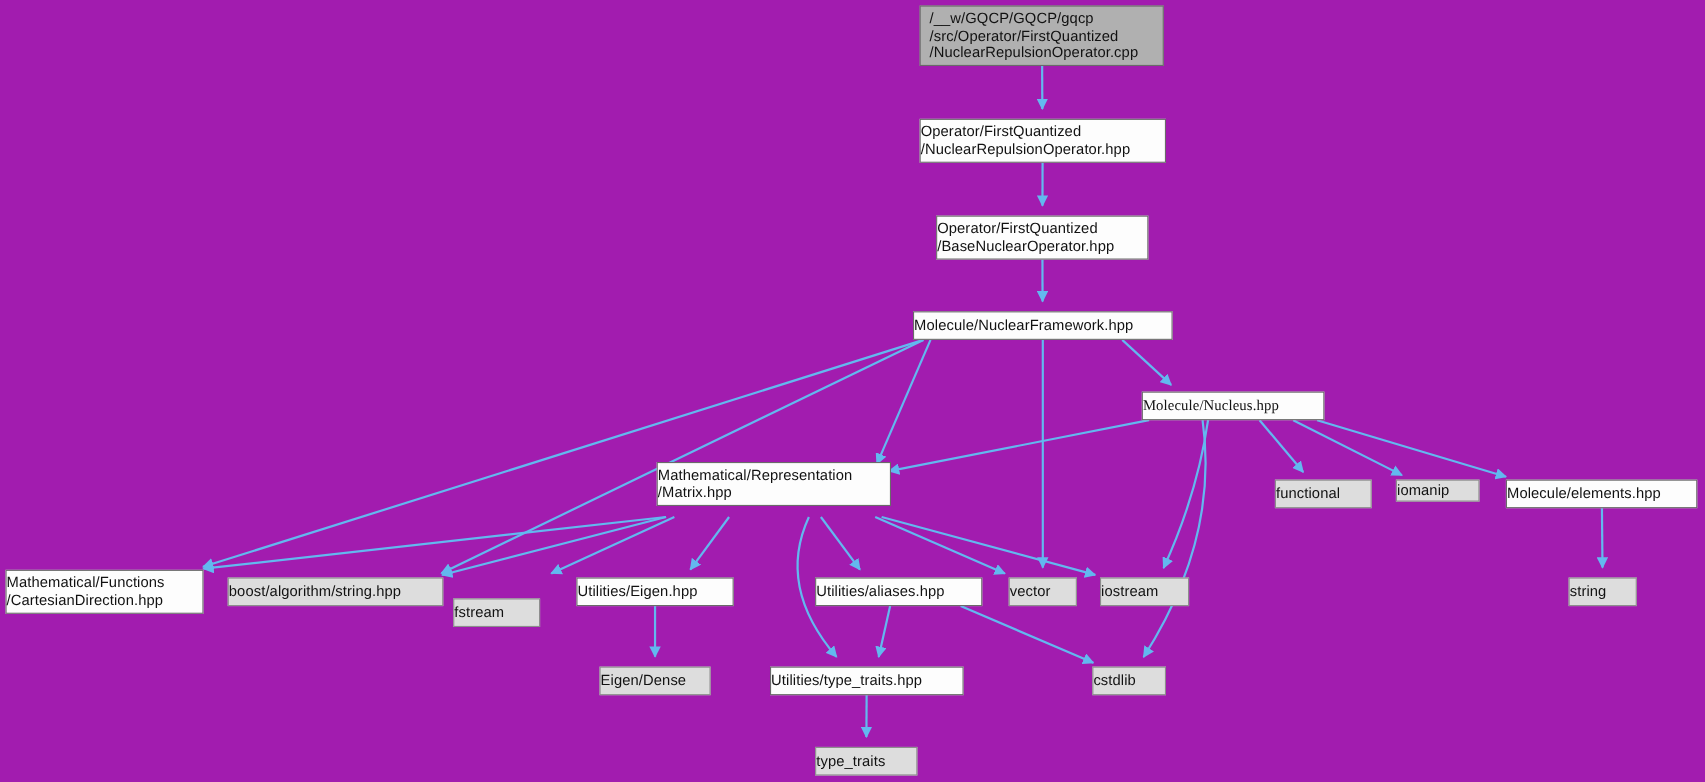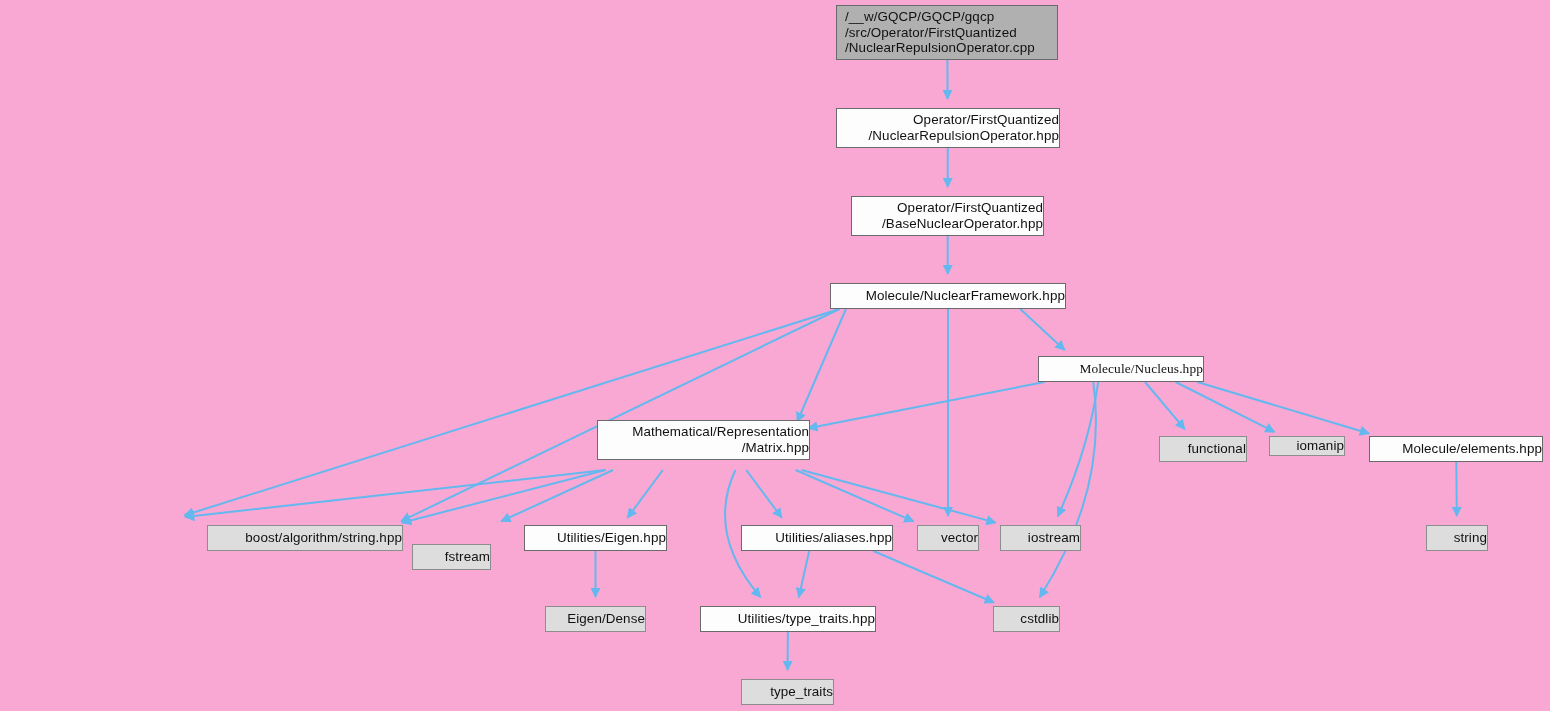--- a/index.html
+++ b/index.html
@@ -1,20 +1,20 @@
 <!DOCTYPE html>
 <html><head>
 <meta charset="utf-8">
 <style>
   html,body{margin:0;padding:0;background:#000;}
-  #stage{position:relative;width:1550px;height:711px;background:#f9a8d4;overflow:hidden;
+  #stage{position:relative;width:1550px;height:711px;background:#a21caf;overflow:hidden;
          font-family:"Liberation Sans", sans-serif;}
   #edges{position:absolute;left:0;top:0;width:1550px;height:711px;}
   .node{position:absolute;box-sizing:border-box;display:flex;align-items:center;
-        justify-content:center;text-align:right;line-height:1.18;
+        justify-content:center;text-align:left;line-height:1.18;
         font-size:13.4px;color:#111;letter-spacing:0.1px;}
   .node.header{background:#b0b0b0;border:1px solid #6a6a6a;
         justify-content:flex-start;text-align:left;padding-left:8px;}
   .node.local{background:#fdfdfd;border:1px solid #6a6a6a;}
   .node.sys{background:#dddddd;border:1px solid #8d8d8d;}
   .node span{display:block;width:100%;white-space:pre;}
 </style>
 </head>
 <body>
 
@@ -78,20 +78,24 @@
     </div>
     <div class="node sys" style="left: 1159px; top: 436px; width: 88px; height: 26px;">
       <span>functional</span>
     </div>
     <div class="node sys" style="left: 1269px; top: 436px; width: 76px; height: 20px;">
       <span>iomanip</span>
     </div>
     <div class="node local" style="left: 1369px; top: 436px; width: 174px; height: 26px;">
       <span>Molecule/elements.hpp</span>
     </div>
+    <div class="node local" style="left: 5px; top: 518px; width: 180px; height: 40px;">
+      <span>Mathematical/Functions
+/CartesianDirection.hpp</span>
+    </div>
     <div class="node sys" style="left: 207px; top: 525px; width: 196px; height: 26px;">
       <span>boost/algorithm/string.hpp</span>
     </div>
     <div class="node sys" style="left: 412px; top: 525px; width: 79px; height: 26px; margin-top: 19px;">
       <span>fstream</span>
     </div>
     <div class="node local" style="left: 524px; top: 525px; width: 143px; height: 26px;">
       <span>Utilities/Eigen.hpp</span>
     </div>
     <div class="node local" style="left: 741px; top: 525px; width: 152px; height: 26px;">

